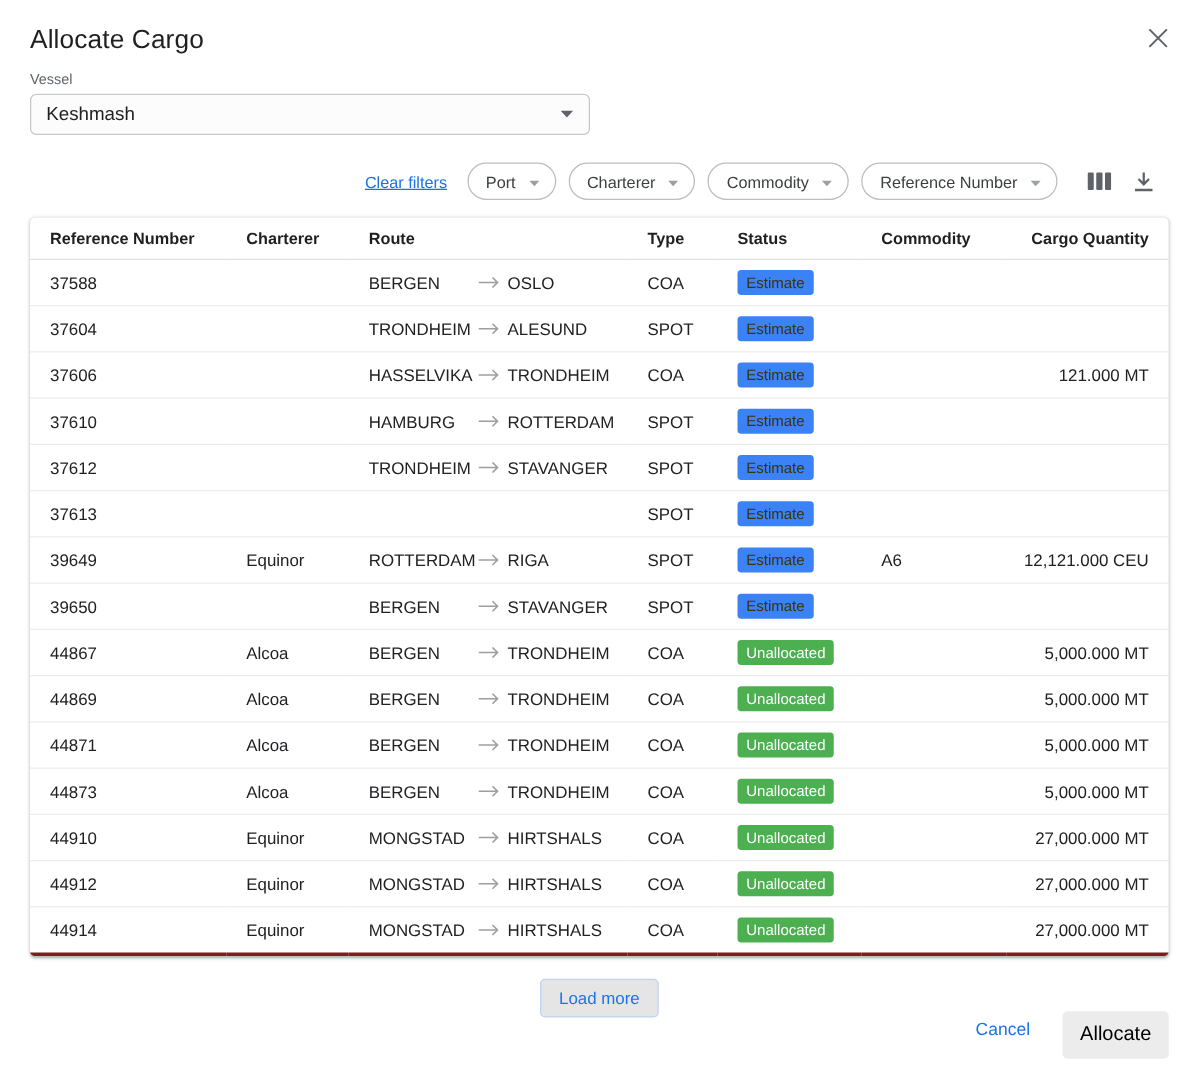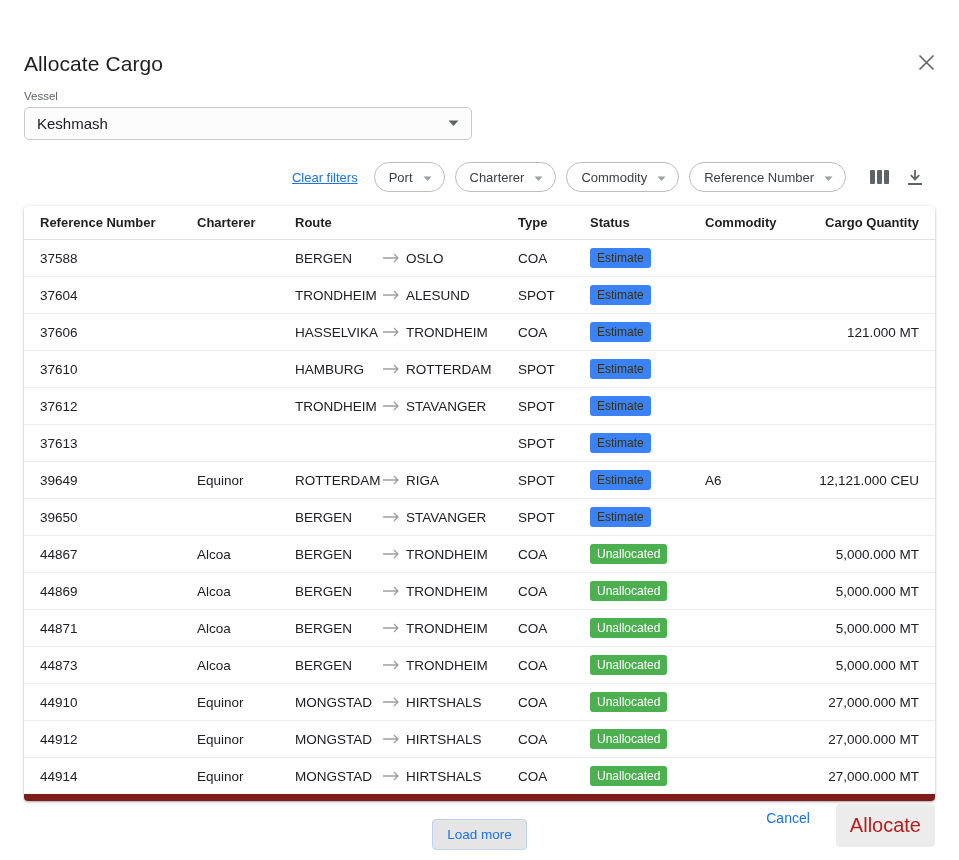--- a/index.html
+++ b/index.html
@@ -7,21 +7,21 @@
   body {
     font-family: "Liberation Sans", sans-serif;
     background: #ffffff;
     color: #202124;
     position: relative;
     overflow: hidden;
   }
   .dialog { width: 100%; height: 100%; position: relative; padding: 20px 24px; }
 
   
-  .dialog-header { display: flex; align-items: flex-start; justify-content: space-between; margin-top: 32px; }
+  .dialog-header { display: flex; align-items: flex-start; justify-content: space-between; }
   .dialog-title { font-size: 21px; font-weight: 500; color: #1f1f1f; letter-spacing: .1px; }
   .close-btn { background: none; border: none; cursor: pointer; padding: 4px; margin: -2px -4px 0 0; }
   .close-btn svg { display: block; }
 
   
   .vessel-field { margin-top: 14px; }
   .field-label { font-size: 11.5px; color: #5f6368; display: block; margin-bottom: 5px; }
   .select {
     width: 448px; height: 33px;
     border: 1px solid #c8c8c8; border-radius: 5px;
@@ -71,21 +71,21 @@
     white-space: nowrap; overflow: hidden;
   }
   thead th.qty { text-align: right; padding: 9px 16px 9px 0; }
   tbody td {
     font-size: 13.5px; color: #202124;
     padding: 8px 0 8px 16px;
     border-bottom: 1px solid #ececec;
     white-space: nowrap; overflow: hidden; vertical-align: middle;
     height: 34px;
   }
-  tbody tr:last-child td { border-bottom: 7px solid #7f1d1d; }
+  tbody tr:last-child td { border-bottom: 3px solid #7f1d1d; }
   td.qty { text-align: right; padding: 8px 16px 8px 0; }
   .route { display: flex; align-items: center; }
   .route-from { width: 87px; flex: none; }
   .route-arrow { width: 24px; flex: none; display: flex; align-items: center; }
   .route-to { flex: 1; }
 
   .badge {
     display: inline-block; font-size: 12px; line-height: 1;
     padding: 4px 7px; border-radius: 3px; font-weight: 400;
   }
@@ -104,21 +104,21 @@
   .footer {
     position: absolute; right: 24px; bottom: 13px;
     display: flex; align-items: flex-start; gap: 22px;
   }
   .cancel-btn {
     font-family: inherit; background: none; border: none;
     color: #1a73e8; font-size: 14px; cursor: pointer; padding: 6px 4px;
   }
   .allocate-btn {
     font-family: inherit; background: #ececec; border: none; border-radius: 4px;
-    color: #b91c1c; font-size: 20px; padding: 10px 14px; cursor: default;
+    color: #000000; font-size: 16px; padding: 10px 14px; cursor: default;
   }
 </style>
 </head>
 <body>
 
 <div class="dialog">
 
   <div class="dialog-header">
     <h1 class="dialog-title">Allocate Cargo</h1>
     <button class="close-btn" aria-label="Close">

